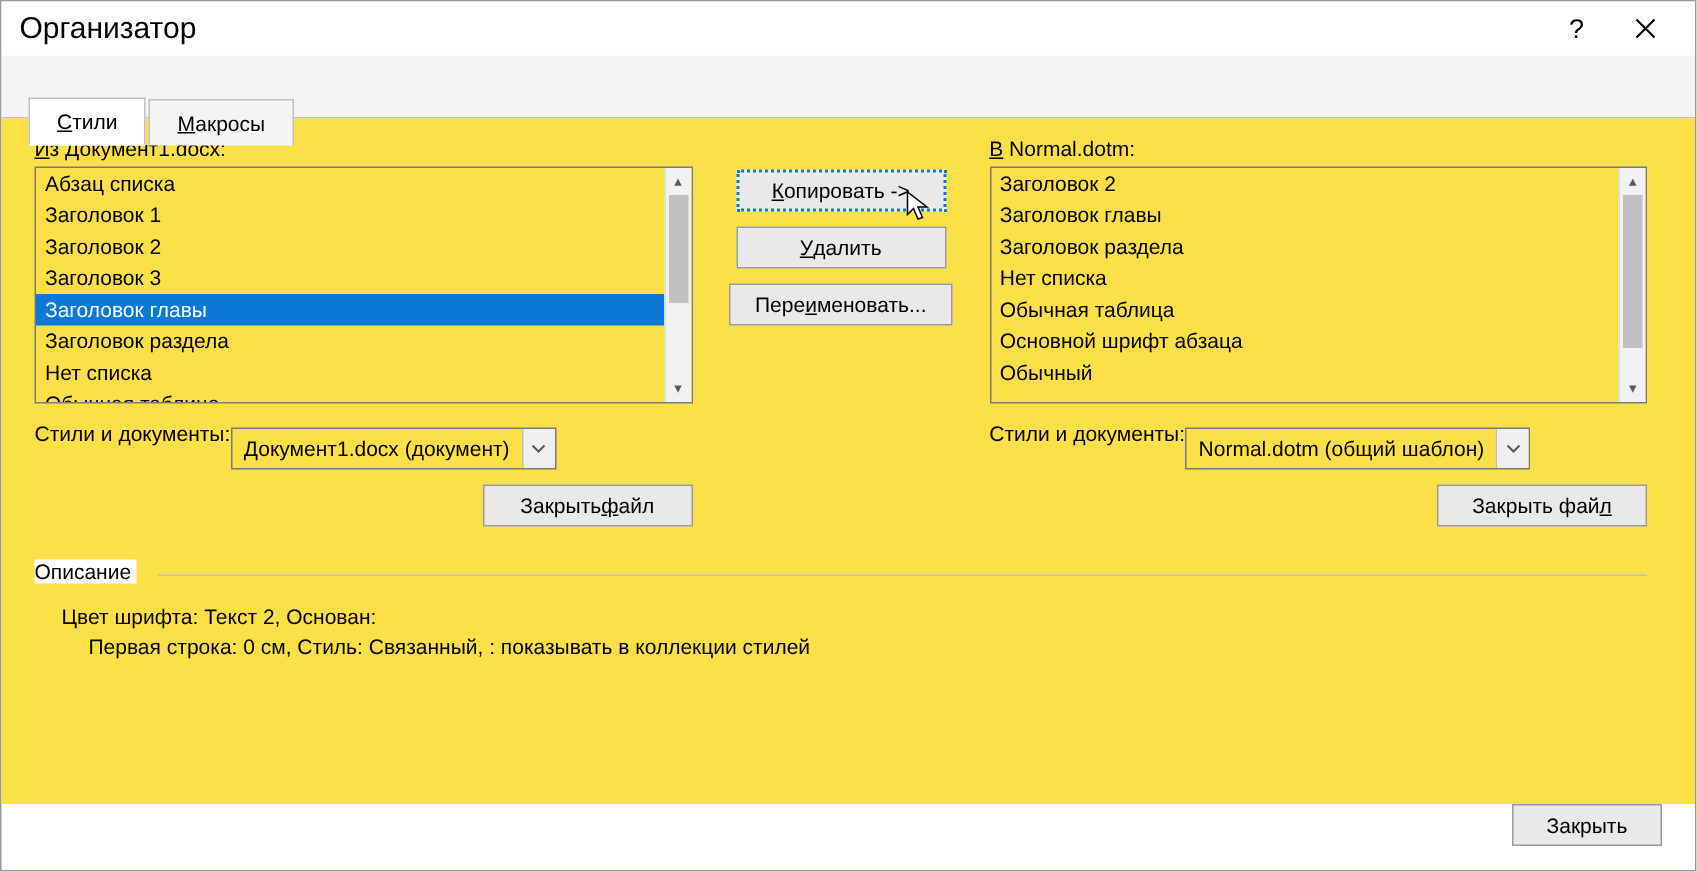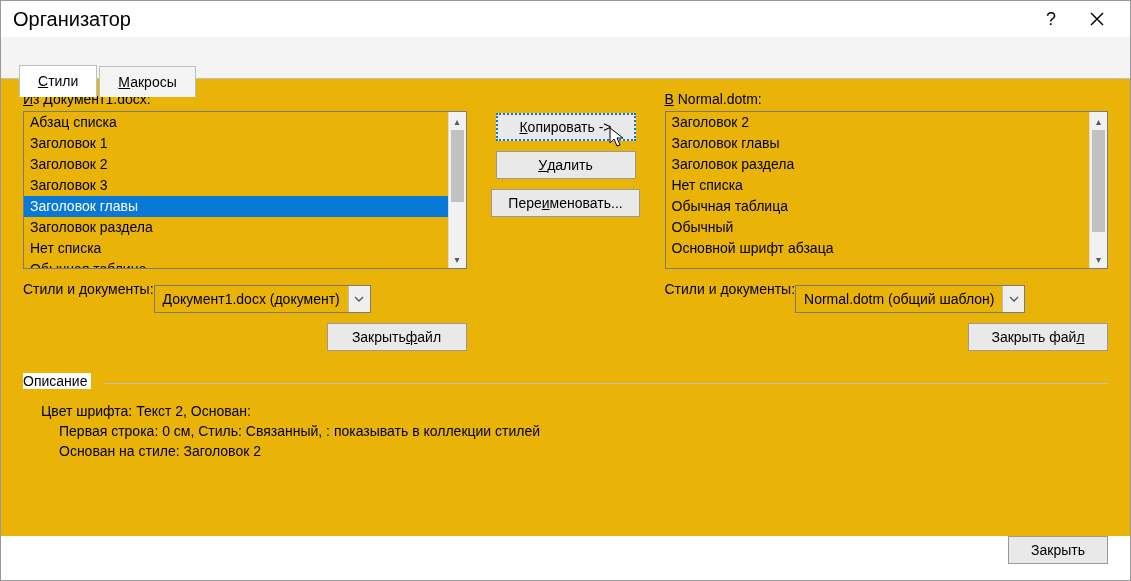--- a/index.html
+++ b/index.html
@@ -53,22 +53,22 @@
     position: relative;
     top: 19px;
   }
   .tab.active {
     background: #fff;
     border-bottom: 1px solid #fff;
   }
   .tab .ul { text-decoration: underline; }
   .content {
     flex: 1;
-    padding: 12px 22px 8px 22px;
-    background: #eab308;
+    padding: 12px 32px 8px 22px;
+    background: #fde047;
     display: flex;
     flex-direction: column;
   }
   .columns {
     display: flex;
     gap: 14px;
   }
   .col-left, .col-right {
     flex: 1;
     min-width: 0;
@@ -307,22 +307,22 @@
         <div class="lbl">
           <span class="ul">В</span><span> Normal.dotm:</span>
         </div>
         <div class="listbox">
           <div class="items">
             <div class="item">Заголовок 2</div>
             <div class="item">Заголовок главы</div>
             <div class="item">Заголовок раздела</div>
             <div class="item">Нет списка</div>
             <div class="item">Обычная таблица</div>
+            <div class="item">Основной шрифт абзаца</div>
             <div class="item">Обычный</div>
-            <div class="item">Основной шрифт абзаца</div>
           </div>
           <div class="scrollbar">
             <div class="sb-btn">▴</div>
             <div class="sb-track">
                 <div class="sb-thumb" style="height:85%;"></div>
               </div>
             <div class="sb-btn">▾</div>
           </div>
         </div>
 
@@ -347,21 +347,20 @@
       </div>
 
     </div>
 
     <div class="group-desc">
       <span class="legend">Описание</span>
       <div class="hr"></div>
       <div class="desc-body">
         <div>Цвет шрифта: Текст 2, Основан:</div>
         <div style="padding-left:18px;">Первая строка:  0 см, Стиль: Связанный, : показывать в коллекции стилей</div>
-        <div style="padding-left:18px;">Основан на стиле: Заголовок 2</div>
       </div>
     </div>
 
   </div>
 
   <div class="footer">
     <div class="btn">Закрыть</div>
   </div>
 
 </div>

